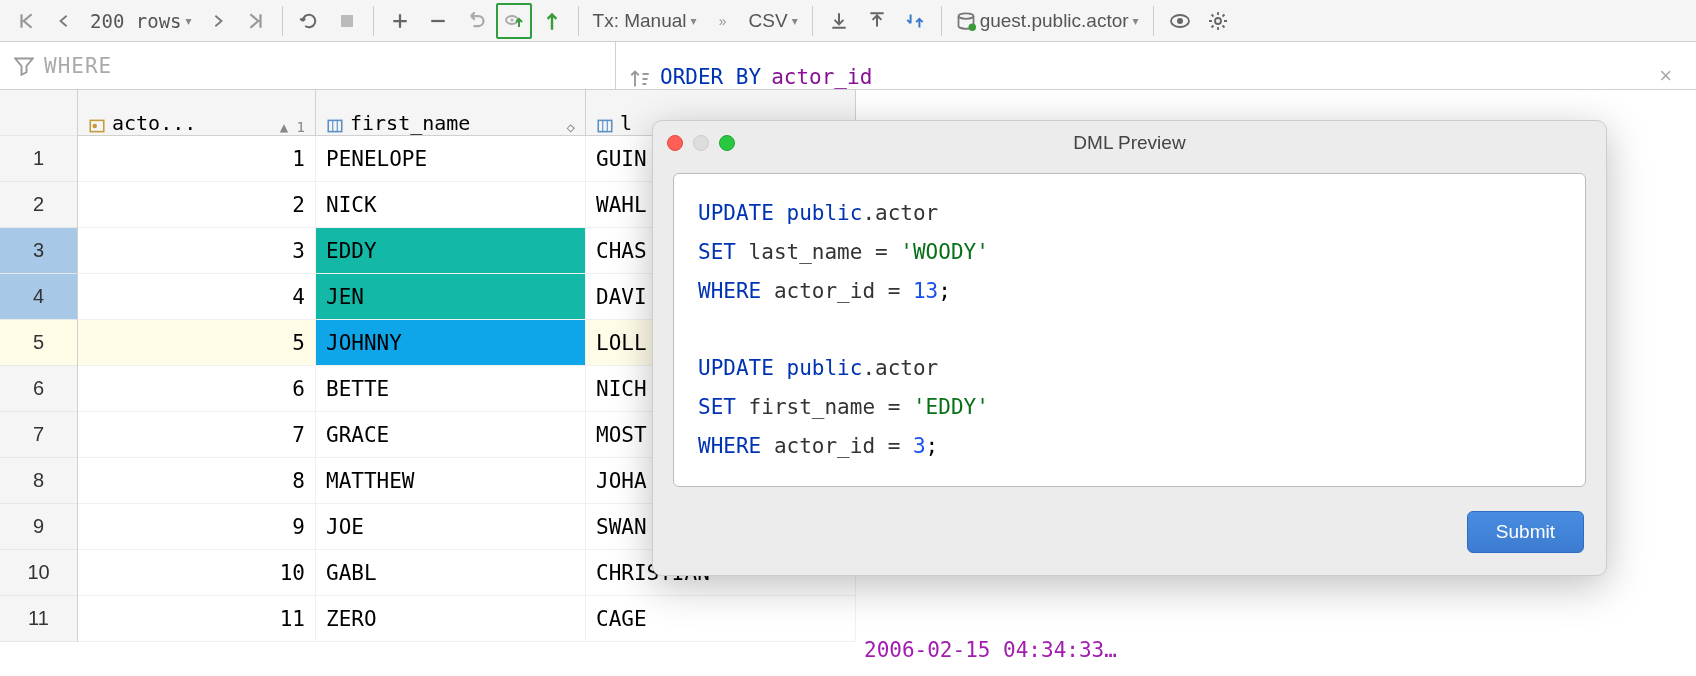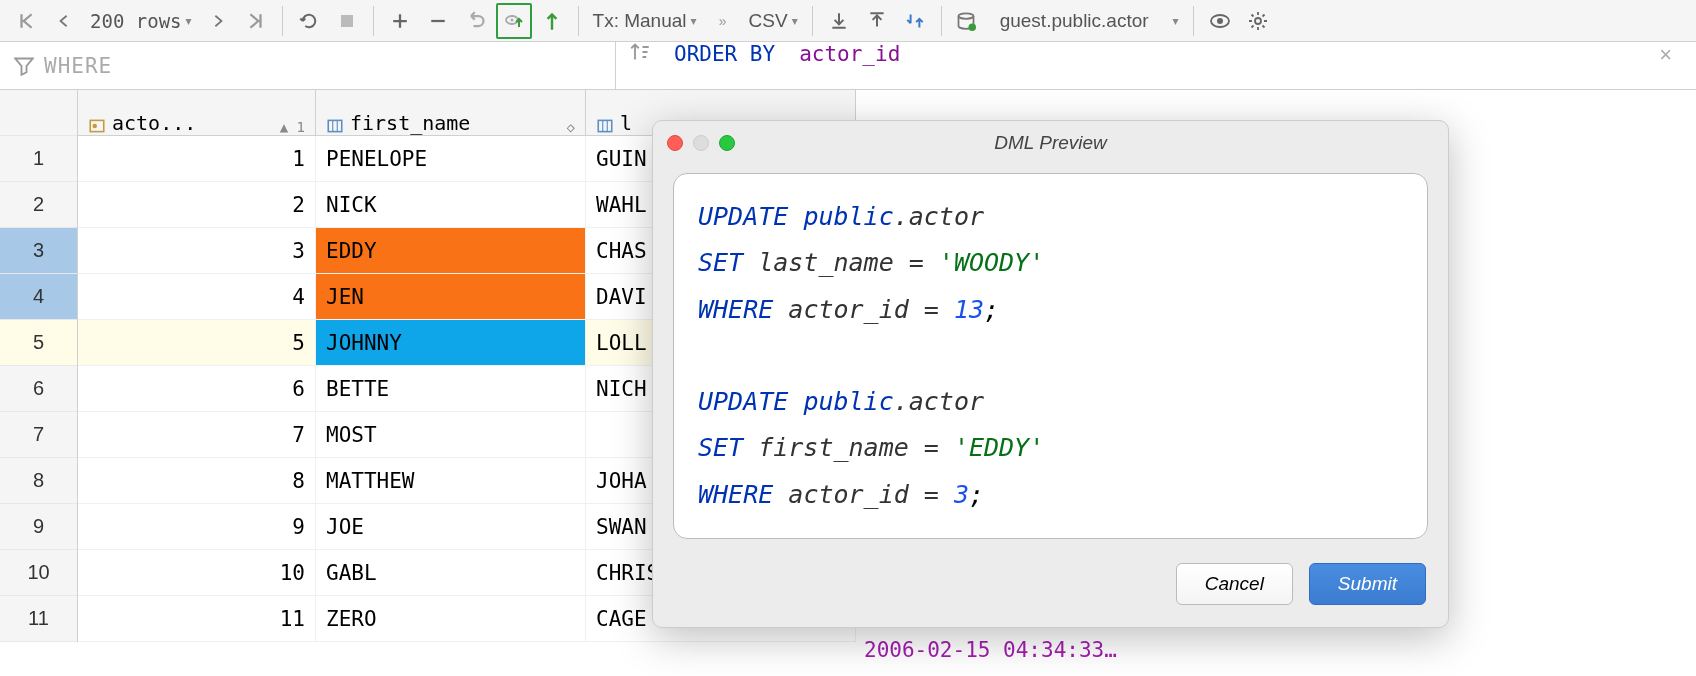--- a/index.html
+++ b/index.html
@@ -63,23 +63,23 @@
   width: 616px;
   display: flex;
   align-items: center;
   padding: 0 14px;
   gap: 10px;
   border-right: 1px solid #d0d0d0;
 }
 .filter-right {
   flex: 1;
   display: flex;
-  align-items: flex-start;
+  align-items: flex-end;
   padding: 0 14px;
-  gap: 24px;
+  gap: 10px;
 }
 .filter-label { color: #aaa; font-size: 21px; letter-spacing: 1px; }
 .order-kw { color: #0033b3; font-size: 21px; }
 .order-col { color: #871094; font-size: 21px; }
 .close-x { margin-left: auto; color: #aaa; font-size: 22px; padding-right: 10px; }
 
 
 .grid {
   display: flex;
 }
@@ -123,45 +123,44 @@
 .cell {
   border-right: 1px solid #f0f0f0;
   display: flex;
   align-items: center;
   padding: 0 10px;
   font-size: 21px;
 }
 .cell.idc { width: 238px; justify-content: flex-end; }
 .cell.fnc { width: 270px; }
 .cell.lnc { width: 270px; }
-.cell.hl { background: #f97316; }
+.cell.hl { background: #14b8a6; }
 .data-row.hover .cell { background: #fffce8; }
 .data-row.hover .cell.hl { background: #0ea5e9; }
 
 .extra-col {
   position: absolute;
   right: 0;
   bottom: 0;
   font-size: 21px;
   padding: 10px 14px;
   color: #a21caf;
 }
 
 
 .dialog {
   position: absolute;
   left: 652px;
   top: 120px;
-  width: 797px;
+  width: 955px;
   background: #ececec;
   border-radius: 10px;
   box-shadow: 0 10px 40px rgba(0,0,0,0.25);
   border: 1px solid #ccc;
   overflow: hidden;
-  font-style: italic;
 }
 .titlebar {
   height: 44px;
   display: flex;
   align-items: center;
   padding: 0 14px;
   gap: 10px;
   position: relative;
 }
 .traffic { display: flex; gap: 10px; }
@@ -174,23 +173,23 @@
   left: 0; right: 0;
   text-align: center;
   font-size: 19px;
   color: #444;
   pointer-events: none;
 }
 .sql-box {
   margin: 8px 20px 14px 20px;
   background: #fff;
   border: 1px solid #bbb;
-  border-radius: 14px;
+  border-radius: 6px;
   padding: 20px 24px;
-  font-size: 25px;
+  font-size: 21px;
   line-height: 1.85;
   min-height: 310px;
 }
 .kw { color: #0033b3; }
 .ident { color: #333; }
 .str { color: #067017; }
 .num { color: #1750eb; }
 
 .dlg-buttons {
   display: flex;
@@ -306,21 +305,21 @@
     <svg width="18" height="20" viewBox="0 0 16 18">
         <path d="M8 14V4M4 8l4-4 4 4M2 2h12" fill="none" stroke="#666" stroke-width="1.8"></path>
       </svg>
   </div>
   <div class="tb-btn">
     <svg width="22" height="20" viewBox="0 0 20 18">
         <path d="M6 3v8M3 8l3 3M14 15V7M11 10l3-3 3 3" fill="none" stroke="#3a7acc" stroke-width="1.8"></path>
       </svg>
   </div>
   <div class="tb-sep"></div>
-  <div class="tb-text" style="gap:24px">
+  <div class="tb-text" style="gap:4px">
     <svg width="20" height="20" viewBox="0 0 16 16">
         <ellipse cx="8" cy="4" rx="6" ry="2.2" fill="none" stroke="#777" stroke-width="1.4"></ellipse>
         <path d="M2 4v8c0 1.2 2.7 2.2 6 2.2s6-1 6-2.2V4" fill="none" stroke="#777" stroke-width="1.4"></path>
         <circle cx="13" cy="13" r="3" fill="#3a9b3a"></circle>
       </svg>
     <span>guest.public.actor</span>
     <span class="chev-down">▾</span>
   </div>
   <div class="tb-sep"></div>
   <div class="tb-btn">
@@ -421,20 +420,21 @@
       <div class="cell fnc mono hl">JOHNNY</div>
       <div class="cell lnc mono">LOLL</div>
     </div>
     <div class="data-row">
       <div class="cell idc mono">6</div>
       <div class="cell fnc mono">BETTE</div>
       <div class="cell lnc mono">NICH</div>
     </div>
     <div class="data-row">
       <div class="cell idc mono">7</div>
+      <div class="cell fnc mono">GRACE</div>
       <div class="cell lnc mono">MOST</div>
     </div>
     <div class="data-row">
       <div class="cell idc mono">8</div>
       <div class="cell fnc mono">MATTHEW</div>
       <div class="cell lnc mono">JOHA</div>
     </div>
     <div class="data-row">
       <div class="cell idc mono">9</div>
       <div class="cell fnc mono">JOE</div>
@@ -485,16 +485,15 @@
     <div>
       <span class="kw">SET</span>
       <span class="ident">first_name = </span><span class="str">'EDDY'</span>
     </div>
     <div>
       <span class="kw">WHERE</span>
       <span class="ident">actor_id = </span><span class="num">3</span><span>;</span>
     </div>
   </div>
   <div class="dlg-buttons">
-    <div class="btn">Cancel</div>
     <div class="btn primary">Submit</div>
   </div>
 </div>
 
 </body></html>

